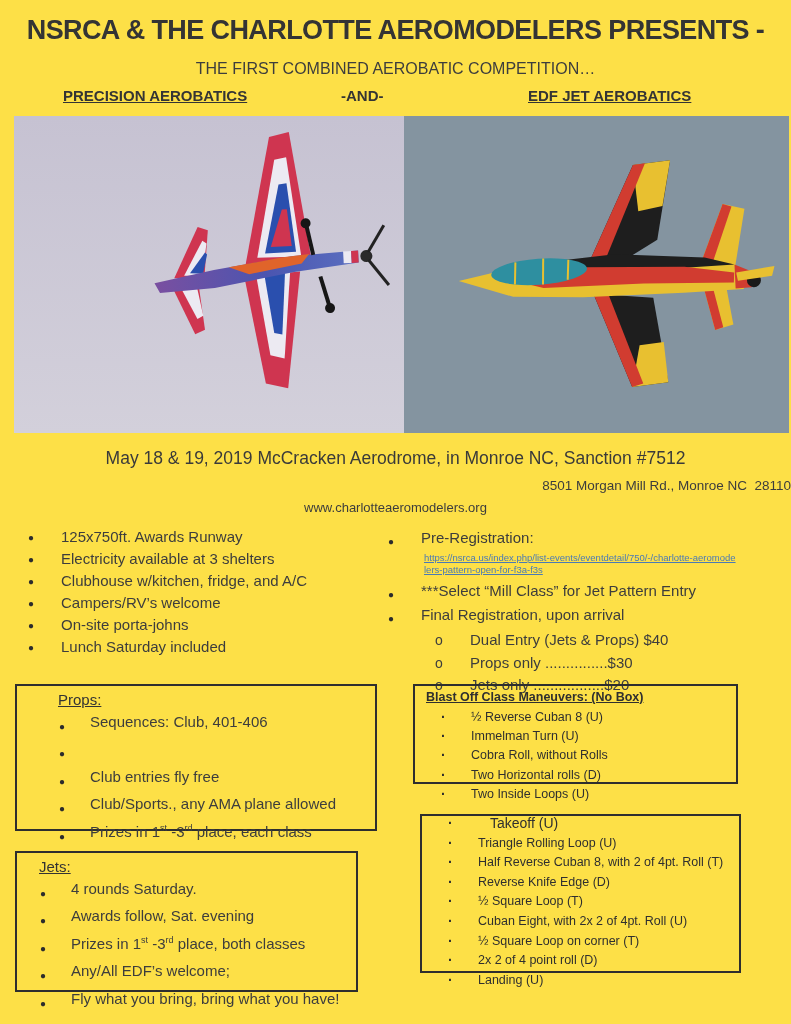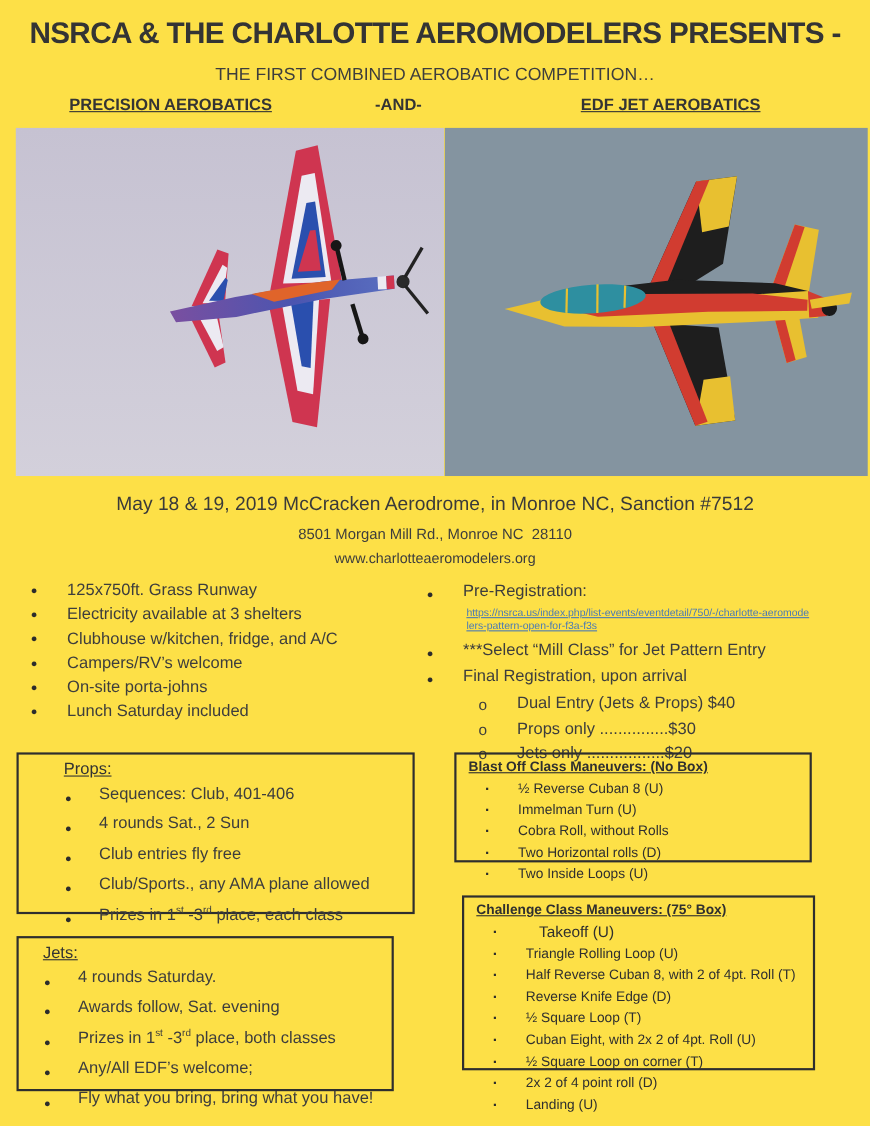--- a/index.html
+++ b/index.html
@@ -15,21 +15,21 @@
   .cat-left{left:63px;text-align:center;}
   .cat-sep{left:341px;font-weight:bold;}
   .cat-right{left:528px;}
   
   .photo{top:116px;height:317px;overflow:hidden;}
   .photo svg{display:block;}
   .photo-left{left:14px;width:390px;}
   .photo-right{left:404px;width:385px;}
   
   .dateline{top:448px;left:0;width:100%;text-align:center;font-size:17.5px;color:#3a3a3a;}
-  .address{top:478px;left:0;width:100%;text-align:center;font-size:13.5px;white-space:pre-wrap;}
+  .address{top:478px;left:0;width:100%;text-align:right;font-size:13.5px;white-space:pre-wrap;}
   .website{top:500px;left:0;width:100%;text-align:center;font-size:13px;}
   
   .li{display:flex;align-items:flex-start;}
   .b{flex:0 0 33px;font-size:10px;padding-top:4px;color:#2c2c2c;}
   .t{flex:1 1 auto;}
   
   .amenities{left:28px;top:528px;font-size:15px;}
   .amenities .li{height:22px;}
   
   .reg{left:388px;top:528px;width:392px;font-size:15px;}
@@ -161,21 +161,21 @@
     </svg>
   </div>
 
   <div class="abs dateline">May 18 &amp; 19, 2019 McCracken Aerodrome, in Monroe NC, Sanction #7512</div>
   <div class="abs address">8501 Morgan Mill Rd., Monroe NC  28110</div>
   <div class="abs website">www.charlotteaeromodelers.org</div>
 
   <div class="abs amenities">
     <div class="li">
         <span class="b">●</span>
-        <span class="t">125x750ft. Grass Runway</span>
+        <span class="t">125x750ft. Awards Runway</span>
       </div>
     <div class="li">
         <span class="b">●</span>
         <span class="t">Electricity available at 3 shelters</span>
       </div>
     <div class="li">
         <span class="b">●</span>
         <span class="t">Clubhouse w/kitchen, fridge, and A/C</span>
       </div>
     <div class="li">
@@ -226,21 +226,20 @@
   <div class="wrap props-wrap">
     <div class="border-rect"></div>
     <div class="box-content">
       <div class="box-title">Props:</div>
       <div class="li">
           <span class="b">●</span>
           <span class="t">Sequences: Club, 401-406</span>
         </div>
       <div class="li">
           <span class="b">●</span>
-          <span class="t">4 rounds Sat., 2 Sun</span>
         </div>
       <div class="li">
           <span class="b">●</span>
           <span class="t">Club entries fly free</span>
         </div>
       <div class="li">
           <span class="b">●</span>
           <span class="t">Club/Sports., any AMA plane allowed</span>
         </div>
       <div class="li">
@@ -300,21 +299,20 @@
       <div class="li">
           <span class="b">·</span>
           <span class="t">Two Inside Loops (U)</span>
         </div>
     </div>
   </div>
 
   <div class="wrap challenge-wrap man">
     <div class="border-rect"></div>
     <div class="box-content">
-      <div class="man-title">Challenge Class Maneuvers: (75° Box)</div>
       <div class="li li-takeoff">
           <span class="b">·</span>
           <span class="t">Takeoff (U)</span>
         </div>
       <div class="li">
           <span class="b">·</span>
           <span class="t">Triangle Rolling Loop (U)</span>
         </div>
       <div class="li">
           <span class="b">·</span>

